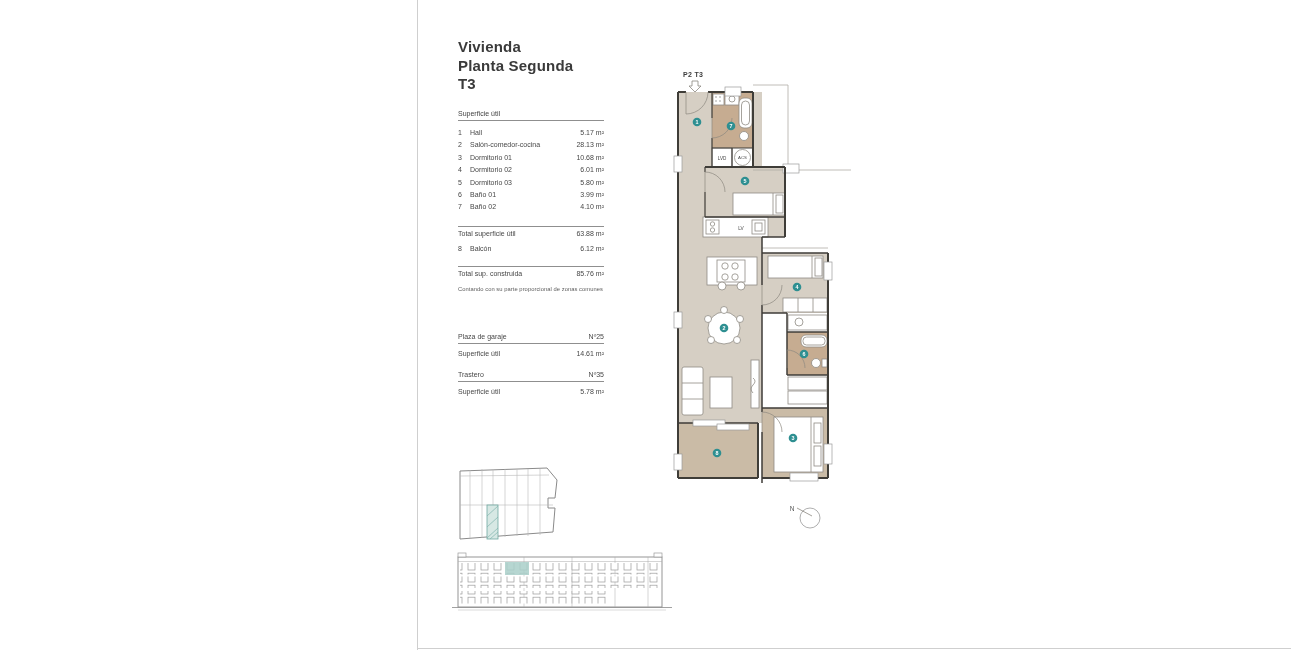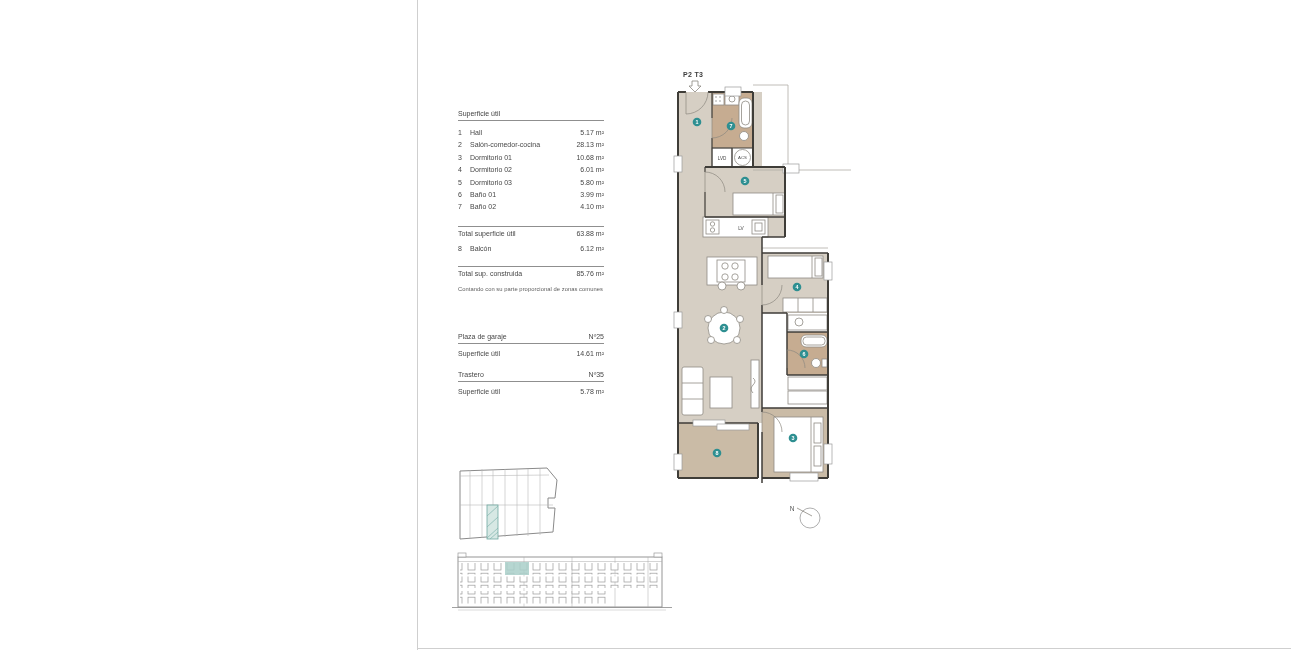--- a/index.html
+++ b/index.html
@@ -26,20 +26,25 @@
   svg text{font-family:"Liberation Sans","DejaVu Sans",sans-serif;}
 </style>
 </head>
 <body>
 
 <div id="canvas">
 
   <div class="abs frame-v"></div>
   <div class="abs frame-h"></div>
 
+  <div class="abs title">
+    <div>Vivienda</div>
+    <div>Planta Segunda</div>
+    <div>T3</div>
+  </div>
 
   <div class="abs blk blk-areas">
     <div class="thead">Superficie útil</div>
     <div class="trow">
       <span class="num">1</span>
       <span class="nm">Hall</span>
       <span class="val">5.17 m²</span>
     </div>
     <div class="trow">
       <span class="num">2</span>

